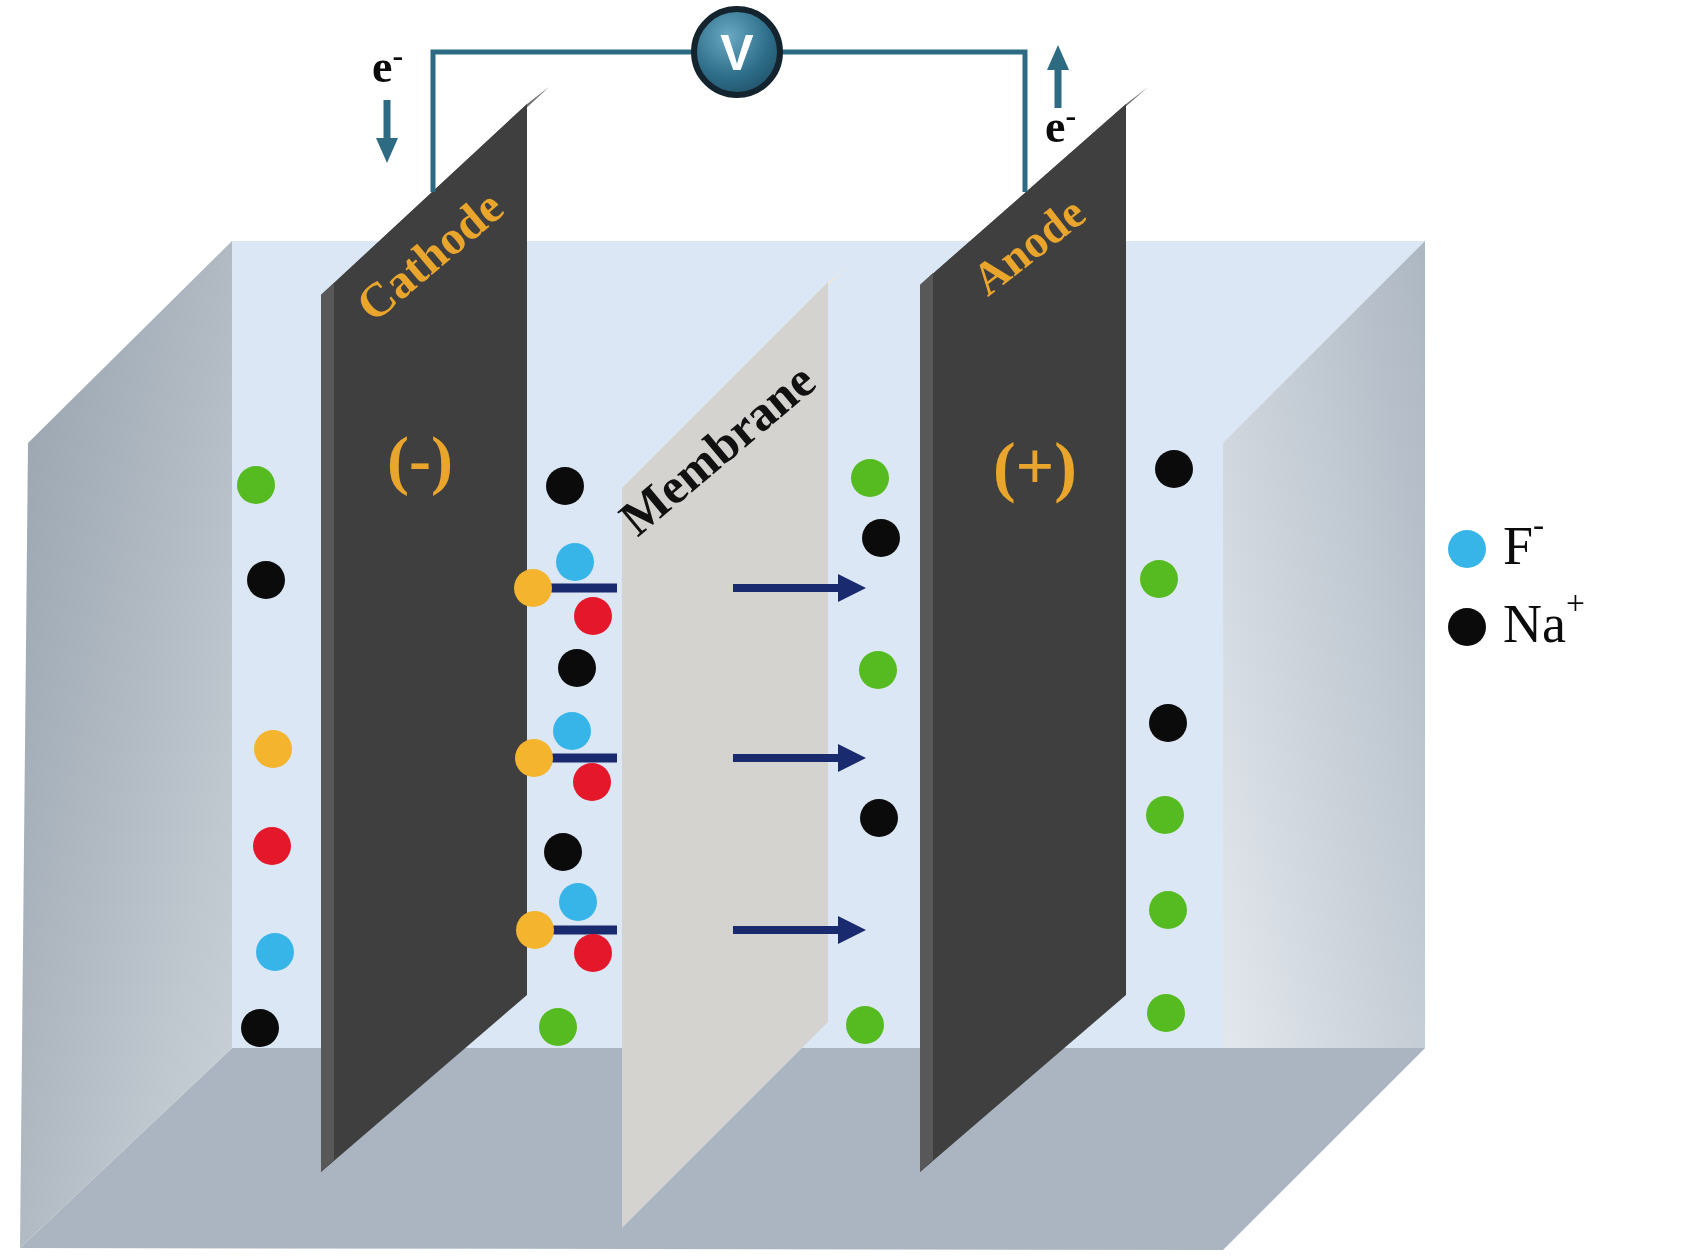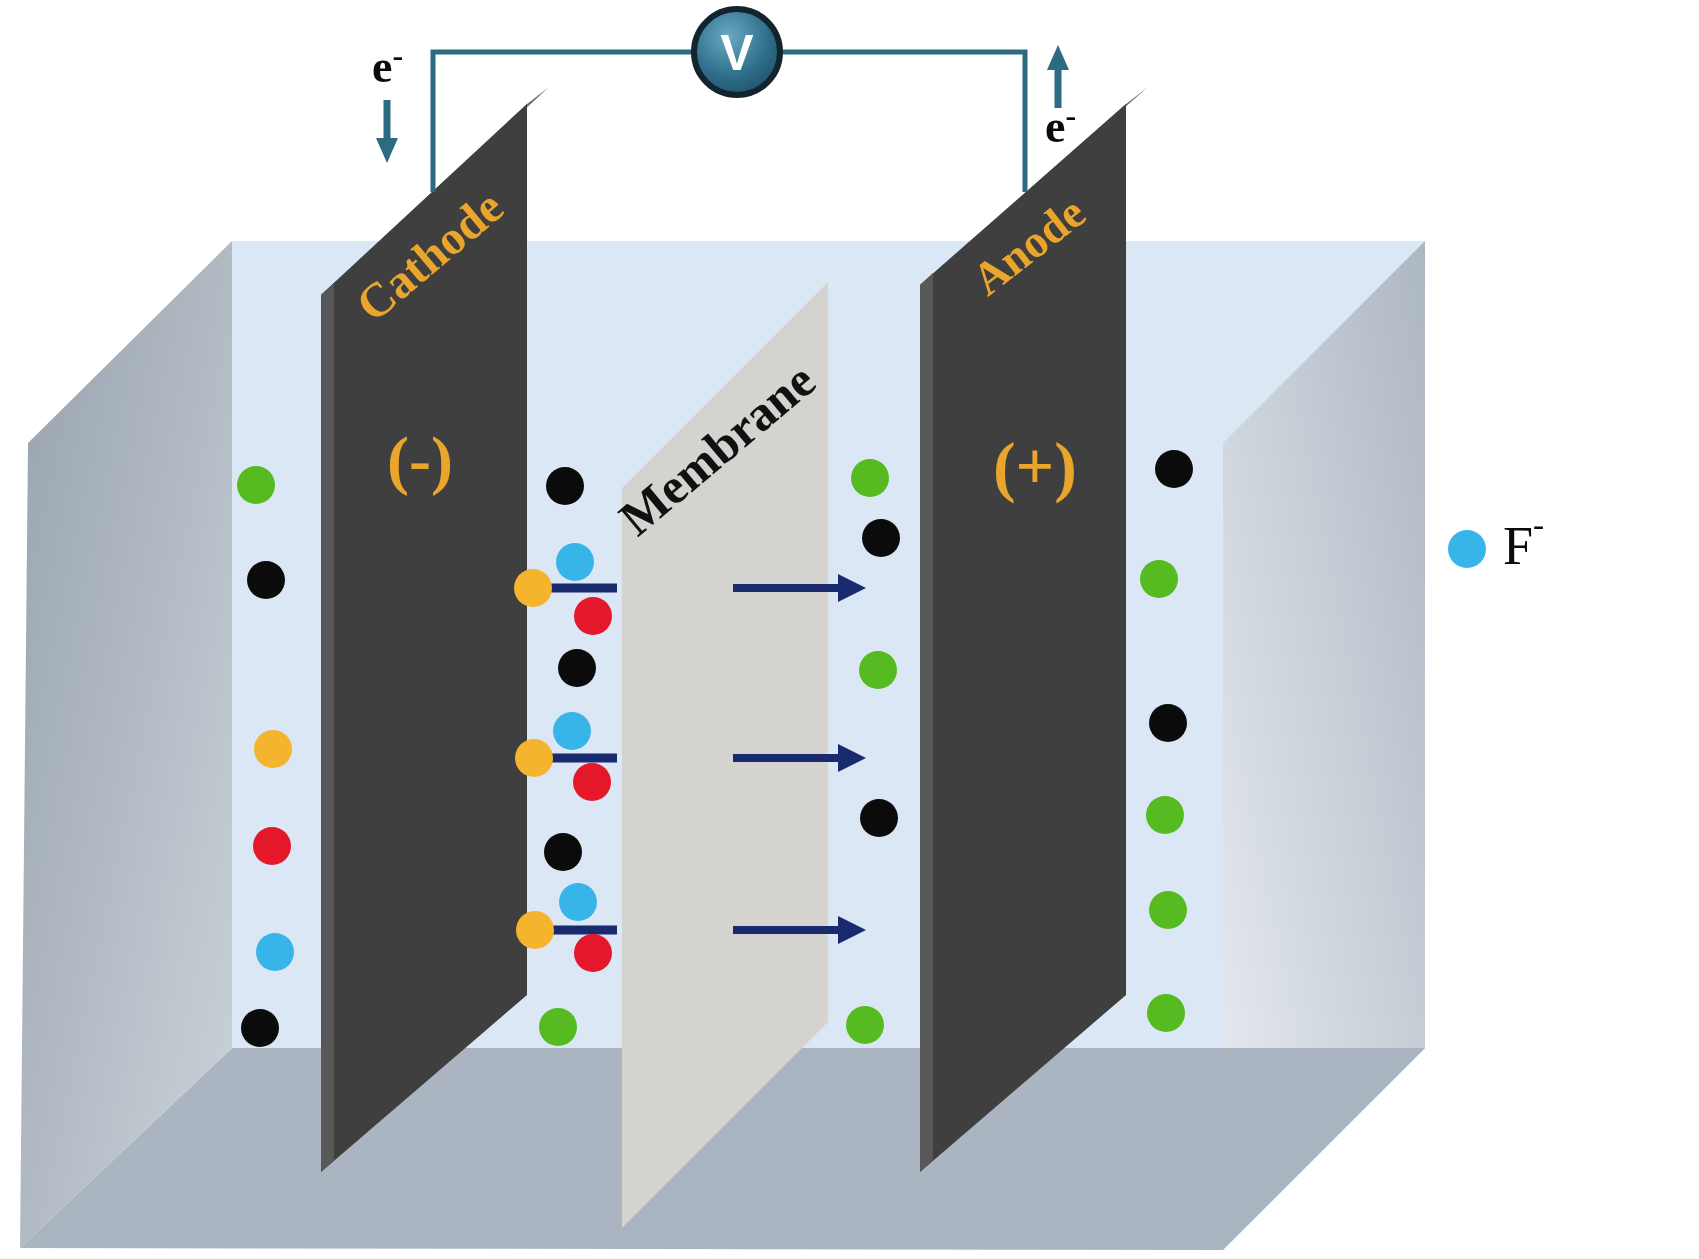--- a/index.html
+++ b/index.html
@@ -125,14 +125,18 @@
         <circle cx="1168" cy="910" r="19" fill="#55bb20"></circle>
         <circle cx="1166" cy="1013" r="19" fill="#55bb20"></circle>
       </g>
   </svg>
 
   <div class="legend">
     <div class="legend-row">
       <span class="legend-dot" style="background-color: rgb(56, 181, 232);"></span>
       <span class="legend-label"><span>F</span><sub></sub><sup>-</sup></span>
     </div>
+    <div class="legend-row">
+      <span class="legend-dot" style="background-color: rgb(11, 11, 11);"></span>
+      <span class="legend-label"><span>Na</span><sub></sub><sup>+</sup></span>
+    </div>
   </div>
 </div>
 
 </body></html>

